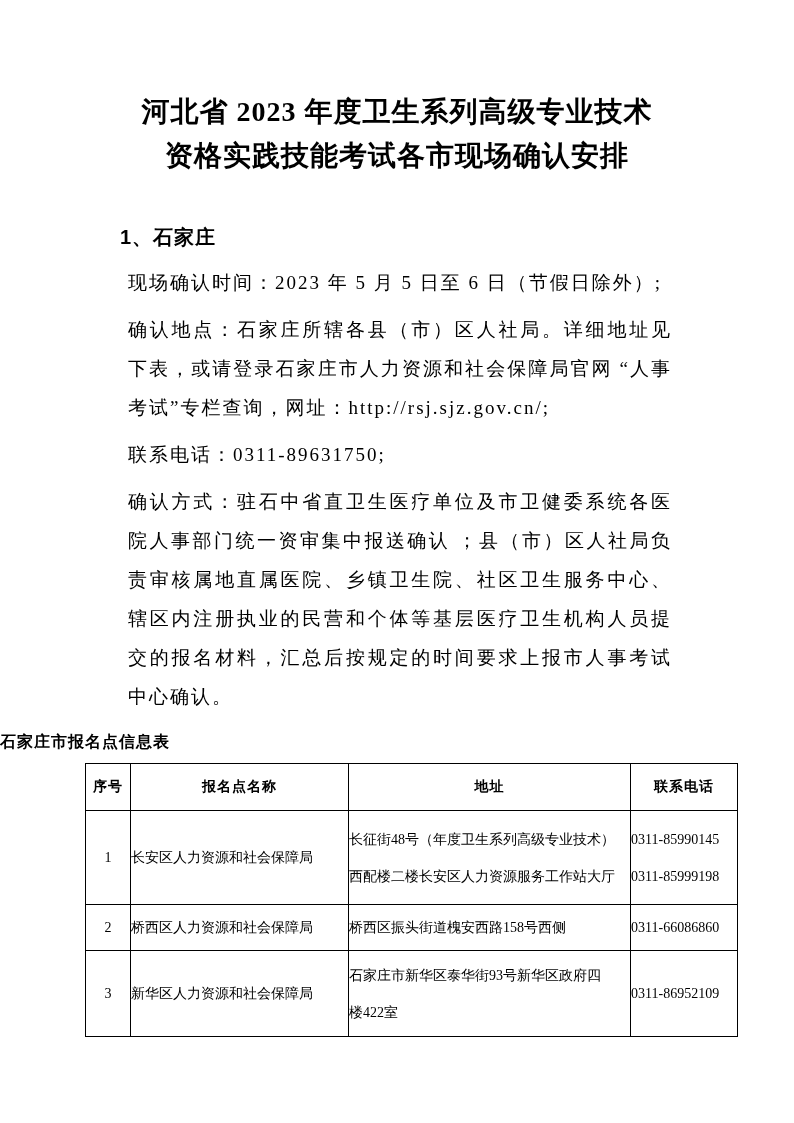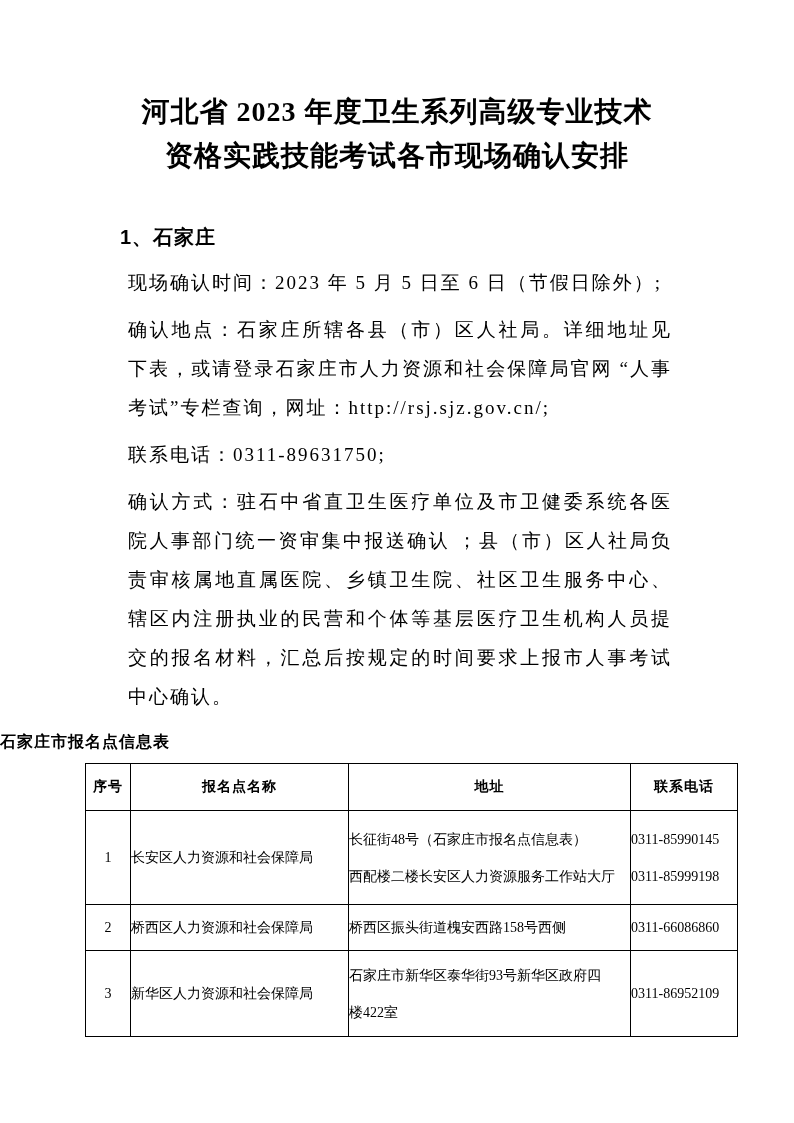--- a/index.html
+++ b/index.html
@@ -110,21 +110,21 @@
         <th>报名点名称</th>
         <th>地址</th>
         <th>联系电话</th>
       </tr>
     </thead>
     <tbody>
       <tr class="row-a">
         <td class="cell-seq">1</td>
         <td class="cell-name">长安区人力资源和社会保障局</td>
         <td class="cell-addr">
-          <div>长征街48号（石家庄市报名点信息表）</div>
+          <div>长征街48号（年度卫生系列高级专业技术）</div>
           <div>西配楼二楼长安区人力资源服务工作站大厅</div>
         </td>
         <td class="cell-phone">
           <div>0311-85990145</div>
           <div>0311-85999198</div>
         </td>
       </tr>
       <tr class="row-b">
         <td class="cell-seq">2</td>
         <td class="cell-name">桥西区人力资源和社会保障局</td>

